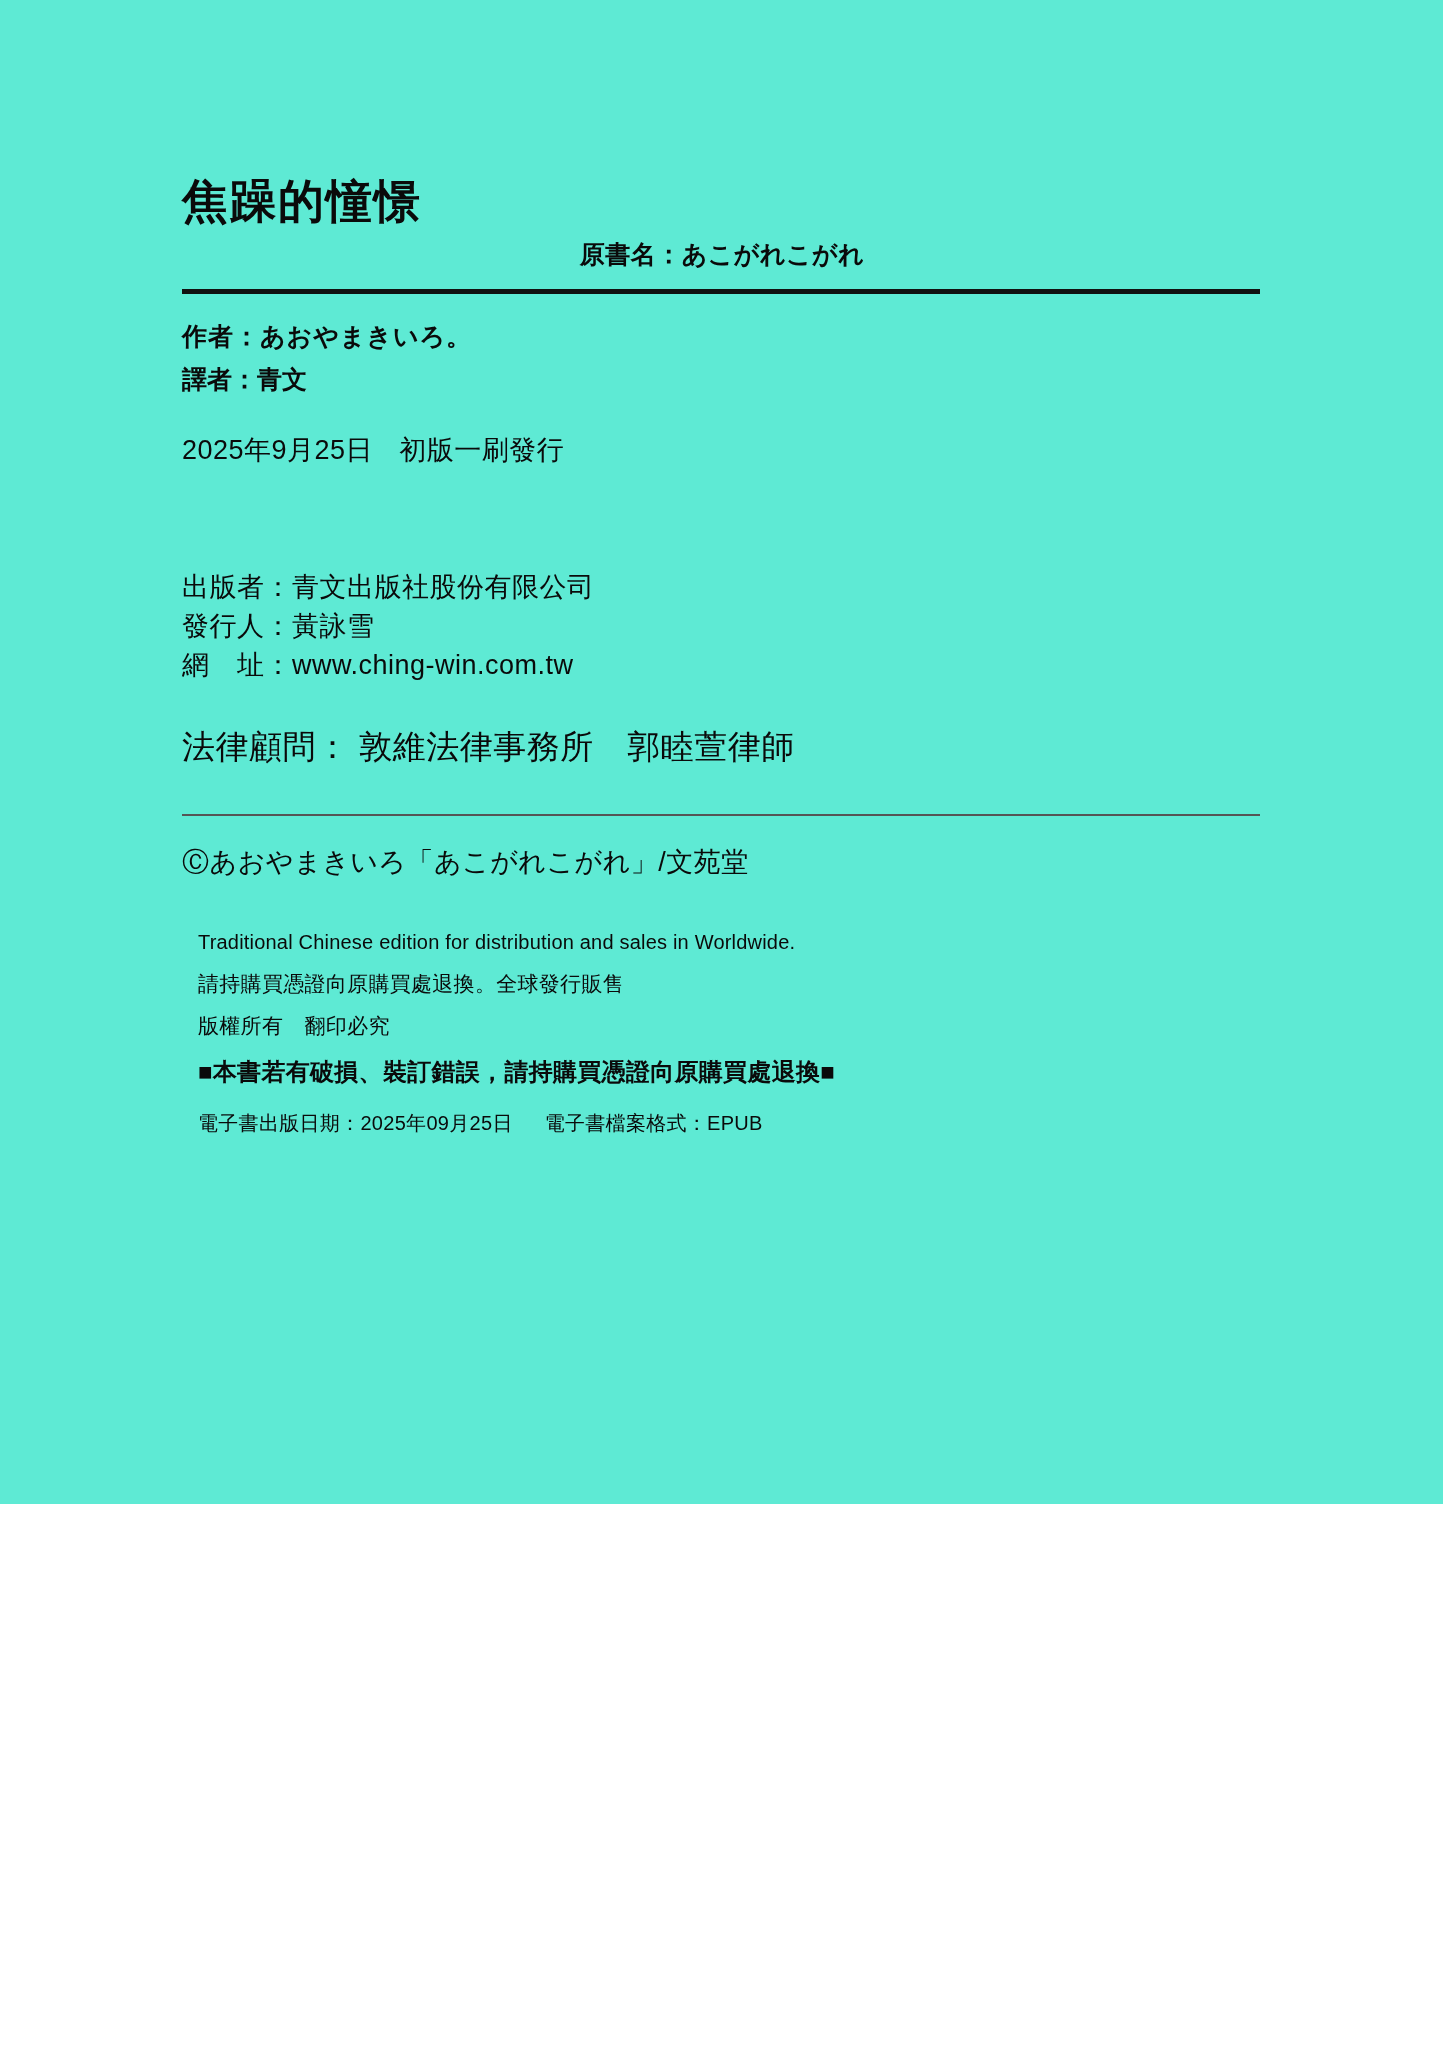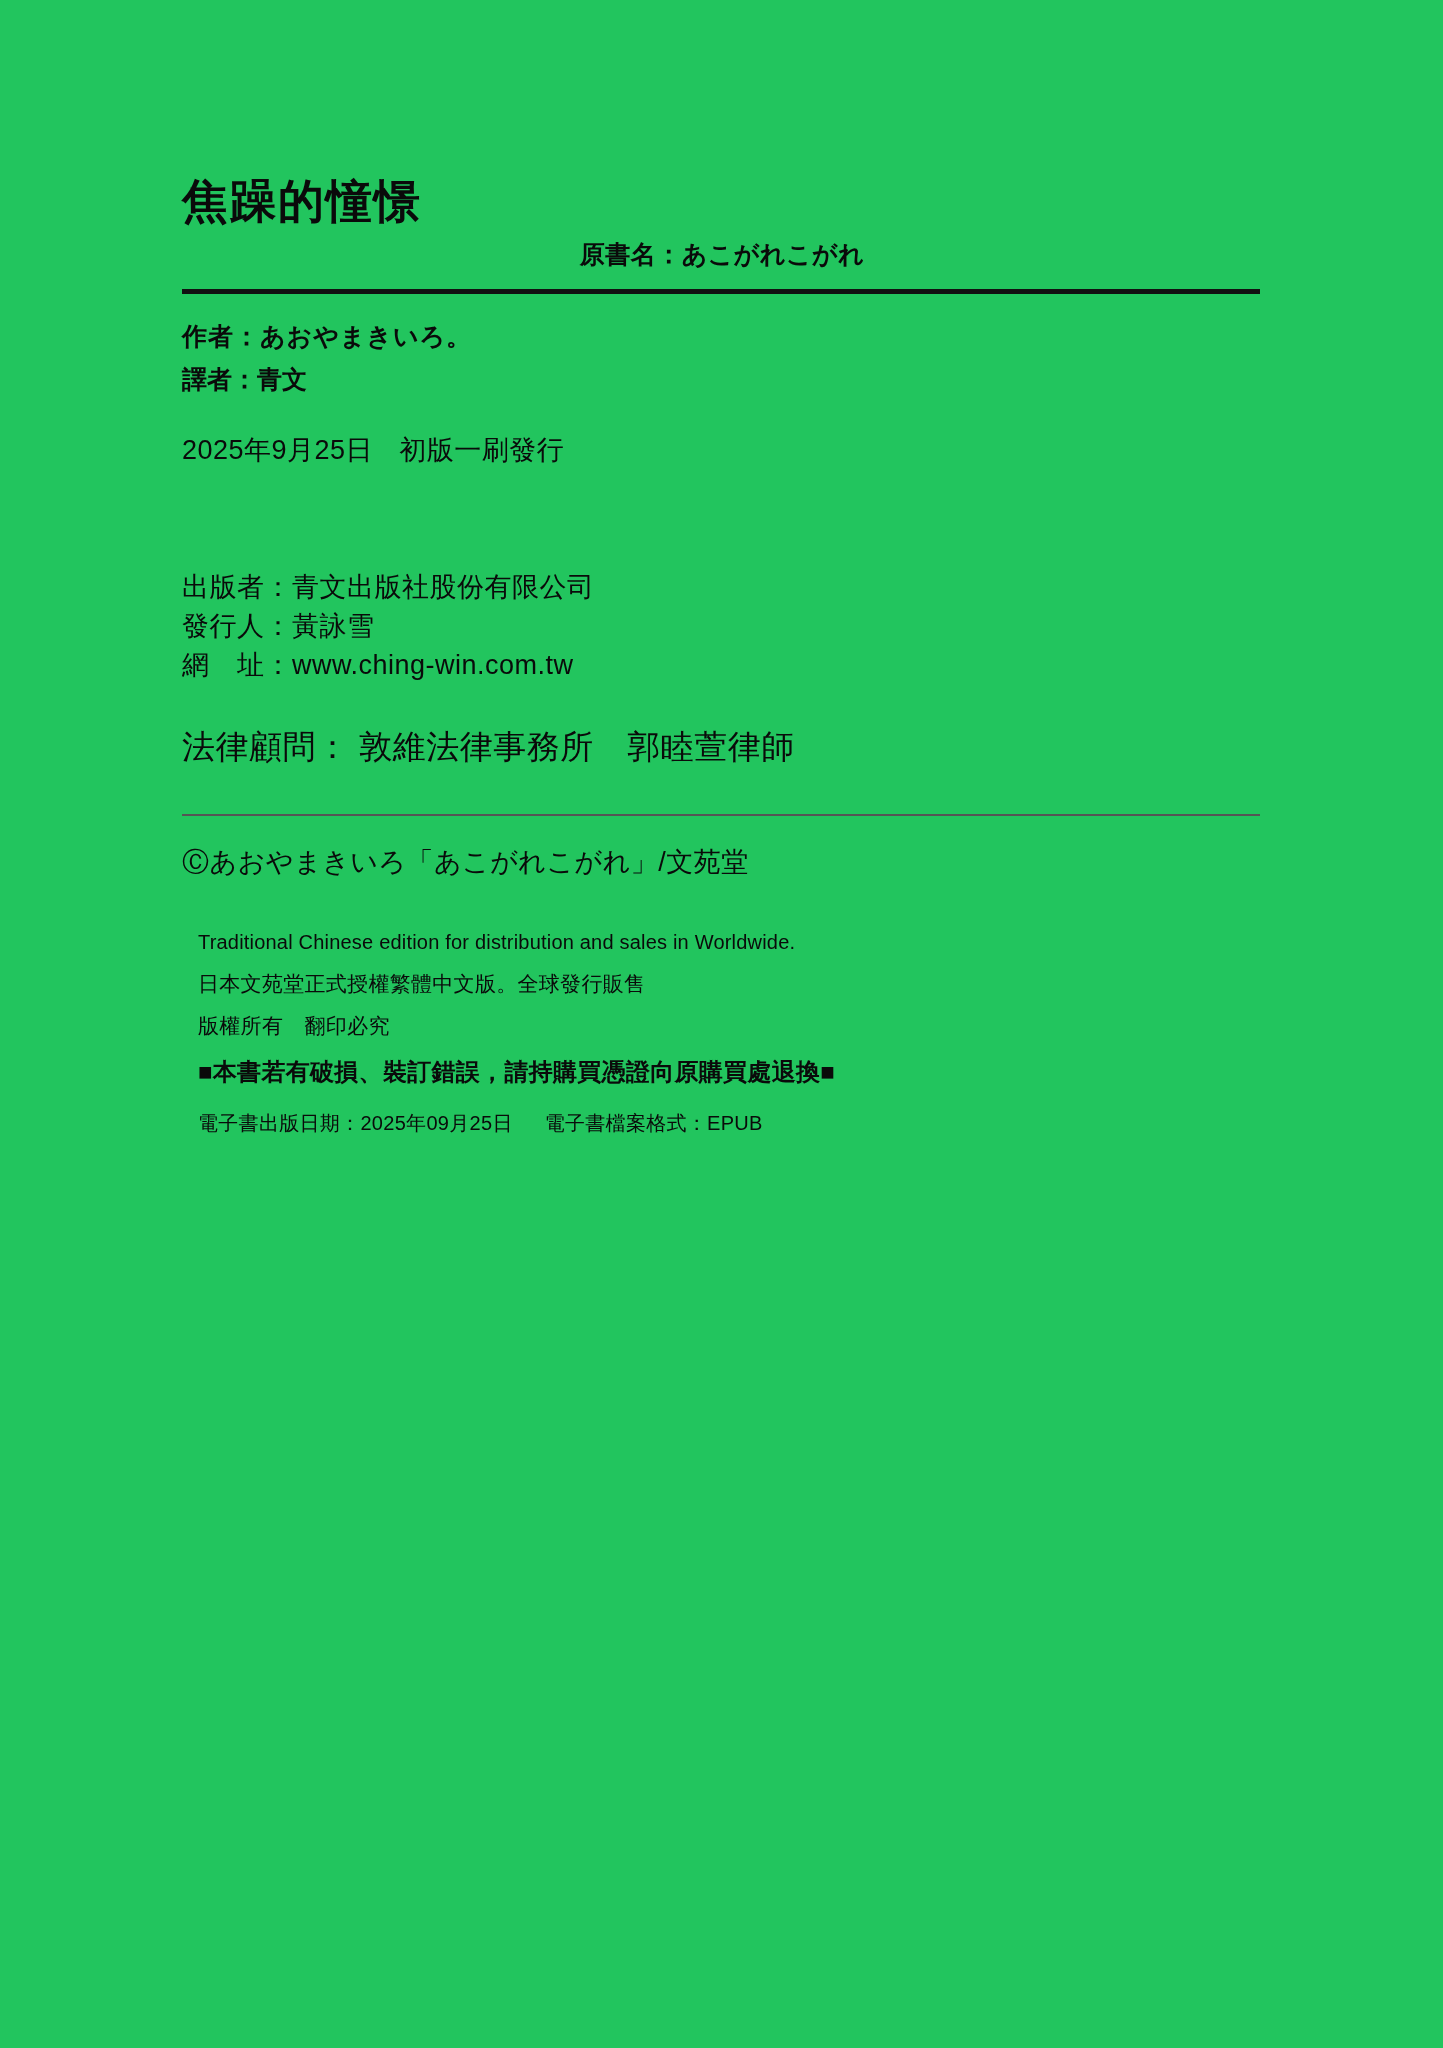--- a/index.html
+++ b/index.html
@@ -13,22 +13,22 @@
     position: relative;
     font-family: "Liberation Sans", sans-serif;
     color: #0a0a0a;
     overflow: hidden;
   }
   .page {
     position: absolute;
     left: 0;
     top: 0;
     width: 1443px;
-    height: 2048px;
-    background: #22c55e;
+    height: 1504px;
+    background: #5eead4;
   }
   .content {
     position: absolute;
     left: 182px;
     top: 175px;
     width: 1080px;
   }
 
   
   .title {
@@ -154,21 +154,21 @@
     </div>
 
     <div class="legal">法律顧問： 敦維法律事務所　郭睦萱律師</div>
 
     <div class="rule-thin"></div>
 
     <div class="copyright-line">Ⓒあおやまきいろ「あこがれこがれ」/文苑堂</div>
 
     <div class="fine">
       <p class="fine-en">Traditional Chinese edition for distribution and sales in Worldwide.</p>
-      <p class="fine-row">日本文苑堂正式授權繁體中文版。全球發行販售</p>
+      <p class="fine-row">請持購買憑證向原購買處退換。全球發行販售</p>
       <p class="fine-row">版權所有　翻印必究</p>
       <p class="fine-bold">■本書若有破損、裝訂錯誤，請持購買憑證向原購買處退換■</p>
       <p class="ebook-line">
         <span>電子書出版日期：2025年09月25日</span><span class="gap2"></span><span>電子書檔案格式：EPUB</span>
       </p>
     </div>
 
   </div>
 </div>
 

